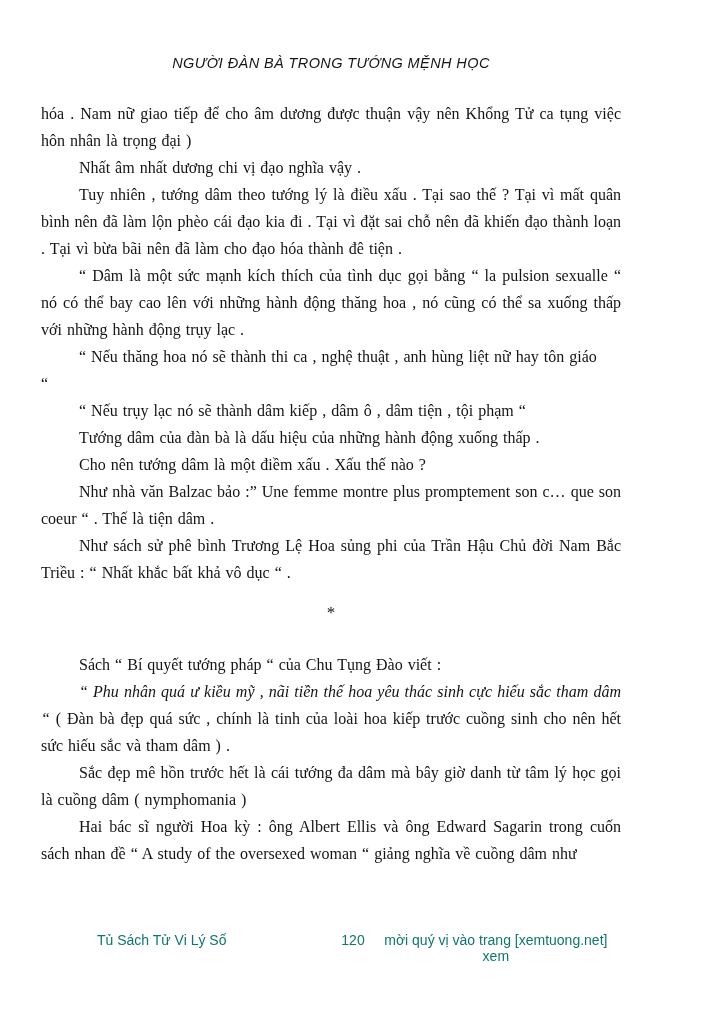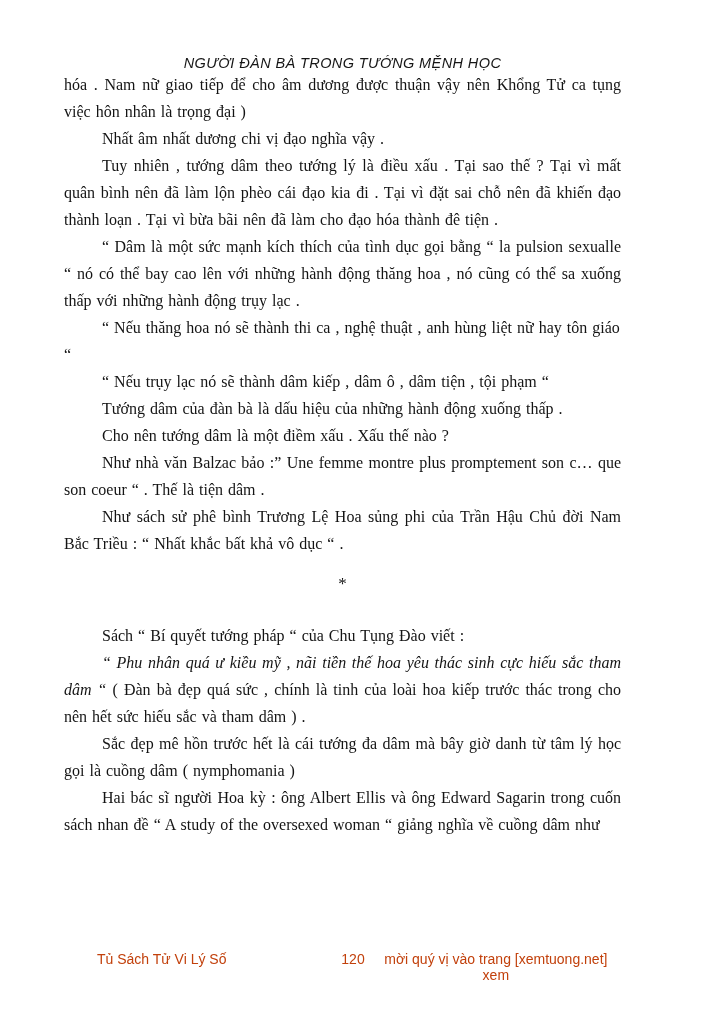--- a/index.html
+++ b/index.html
@@ -2,36 +2,37 @@
 <html><head>
 <meta charset="utf-8">
 <style>
   html, body { margin: 0; padding: 0; background: #ffffff; }
   .page {
     position: relative;
     width: 717px;
     height: 1013px;
     background: #ffffff;
     box-sizing: border-box;
-    padding: 0 96px 0 64px;
+    padding: 0 96px 0 41px;
     font-family: "Liberation Serif", serif;
     color: #141414;
     overflow: hidden;
   }
   .running-header {
     padding-top: 55px;
     text-align: center;
     font-family: "Liberation Sans", sans-serif;
     font-style: italic;
     font-size: 14.5px;
     letter-spacing: 0.4px;
     color: #161616;
     white-space: nowrap;
   }
   .doc-body {
+    margin-top: 29px;
     font-size: 16px;
     line-height: 27px;
   }
   .para {
     margin: 0;
     text-align: justify;
     word-spacing: 1px;
   }
   .para.indent { text-indent: 38px; }
   .italic { font-style: italic; }
@@ -45,22 +46,21 @@
   .footer {
     position: absolute;
     left: 97px;
     right: 96px;
     top: 932px;
     display: grid;
     grid-template-columns: 1fr auto 1fr;
     align-items: baseline;
     font-family: "Liberation Sans", sans-serif;
     font-size: 14px;
-    color: #c2410c;
-    margin-top: 19px;
+    color: #0f766e;
   }
   .footer .f-left  { text-align: left; }
   .footer .f-page  { text-align: center; transform: translateX(-6px); }
   .footer .f-right { text-align: center; }
 </style>
 </head>
 <body>
 
 <div class="page">
 
@@ -76,21 +76,21 @@
         <p class="para"><span>“</span></p>
         <p class="para indent"><span>“ Nếu trụy lạc nó sẽ thành dâm kiếp , dâm ô , dâm tiện , tội phạm “</span></p>
         <p class="para indent"><span>Tướng dâm của đàn bà là dấu hiệu của những hành động xuống thấp .</span></p>
         <p class="para indent"><span>Cho nên tướng dâm là một điềm xấu . Xấu thế nào ?</span></p>
         <p class="para indent"><span>Như nhà văn Balzac bảo :” Une femme montre plus promptement son c… que son coeur “ . Thế là tiện dâm .</span></p>
         <p class="para indent"><span>Như sách sử phê bình Trương Lệ Hoa sủng phi của Trần Hậu Chủ đời Nam Bắc Triều : “ Nhất khắc bất khả vô dục “ .</span></p>
       </div>
     <div class="separator">*</div>
     <div>
         <p class="para indent"><span>Sách “ Bí quyết tướng pháp “ của Chu Tụng Đào viết :</span></p>
-        <p class="para indent"><span class="italic">“ Phu nhân quá ư kiều mỹ , nãi tiền thế hoa yêu thác sinh cực hiếu sắc tham dâm “ </span><span>( Đàn bà đẹp quá sức , chính là tinh của loài hoa kiếp trước thác trong cho nên hết sức hiếu sắc và tham dâm ) .</span></p>
+        <p class="para indent"><span class="italic">“ Phu nhân quá ư kiều mỹ , nãi tiền thế hoa yêu thác sinh cực hiếu sắc tham dâm “ </span><span>( Đàn bà đẹp quá sức , chính là tinh của loài hoa kiếp trước cuồng sinh cho nên hết sức hiếu sắc và tham dâm ) .</span></p>
         <p class="para indent"><span>Sắc đẹp mê hồn trước hết là cái tướng đa dâm mà bây giờ danh từ tâm lý học gọi là cuồng dâm ( nymphomania )</span></p>
         <p class="para indent"><span>Hai bác sĩ người Hoa kỳ : ông Albert Ellis và ông Edward Sagarin trong cuốn sách nhan đề “ A study of the oversexed woman “ giảng nghĩa về cuồng dâm như</span></p>
       </div>
   </div>
 
   <div class="footer">
     <span class="f-left">Tủ Sách Tử Vi Lý Số</span>
     <span class="f-page">120</span>
     <span class="f-right">mời quý vị vào trang [xemtuong.net] xem</span>
   </div>

